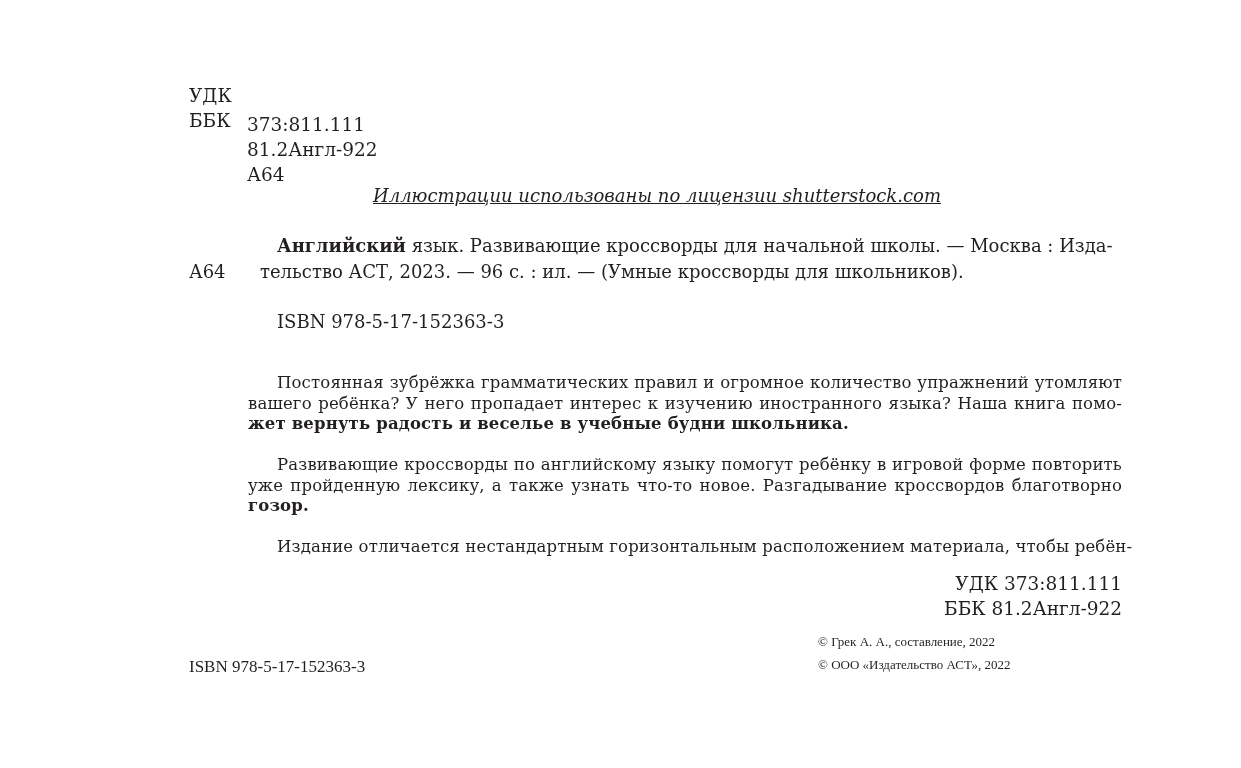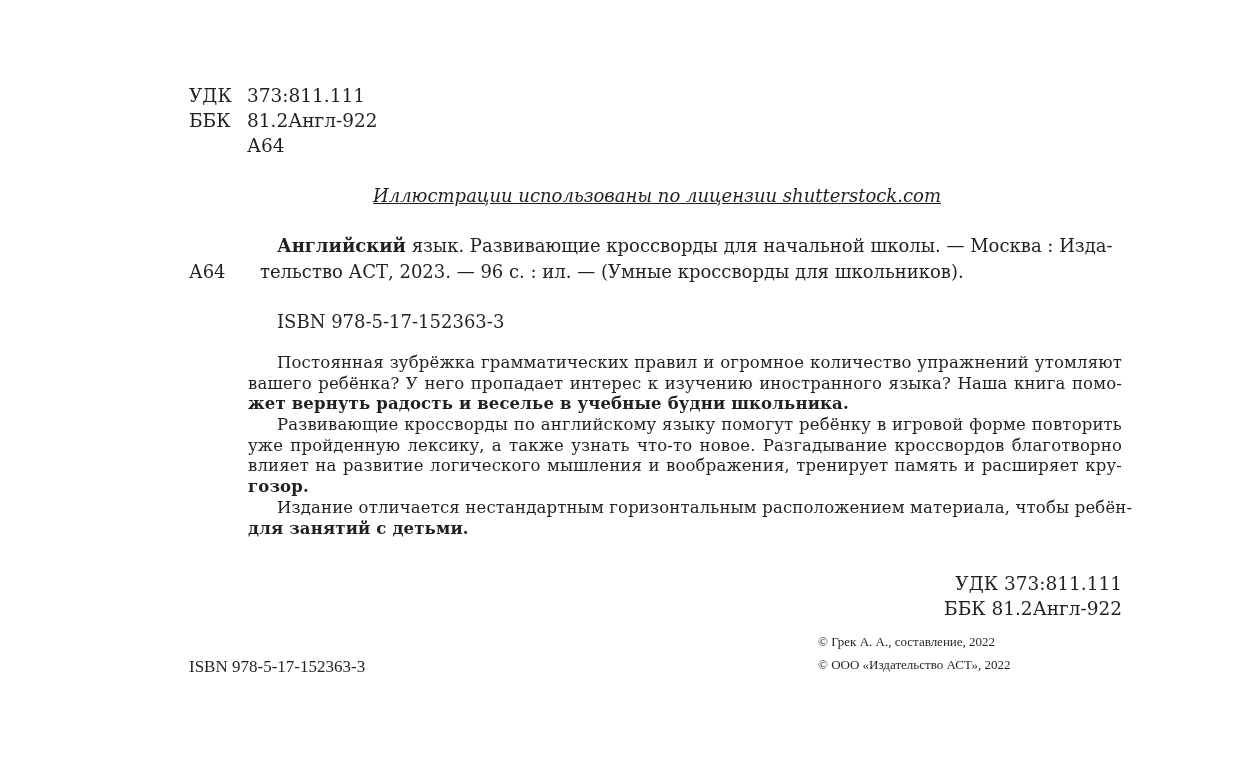--- a/index.html
+++ b/index.html
@@ -7,32 +7,32 @@
     width: 1241px; height: 768px; position: relative; overflow: hidden;
     font-family: "DejaVu Serif", "Liberation Serif", serif;
     color: #231f20;
   }
   .abs { position: absolute; white-space: nowrap; }
   .serif { font-family: "Liberation Serif", "DejaVu Serif", serif; }
   .t18 { font-size: 18.5px; line-height: 20px; }
   .body16 { font-size: 16.5px; line-height: 20.7px; letter-spacing: 0.15px; }
 
   .cls-label { left: 189px; }
-  .cls-value { left: 247px; }
+  .cls-value { left: 247px; margin-top: 29px; }
 
   .illus { left: 373px; top: 185px; font-style: italic; font-size: 18px; text-decoration: underline; }
 
   .biblio-line1 { left: 277px; top: 235px; font-size: 18px; }
   .biblio-line2-code { left: 189px; top: 261px; font-size: 18px; }
   .biblio-line2 { left: 260px; top: 261px; font-size: 18px; }
   .isbn-main { left: 277px; top: 311px; font-size: 18px; }
 
   .ann { position: absolute; left: 248px; top: 353px; width: 874px; }
   .ann .line { display: block; white-space: nowrap; text-align: justify; text-align-last: justify; height: 20.7px; }
-  .ann .line.indent { padding-left: 29px; }
+  .ann .line.indent { padding-left: 29px; margin-top: 20px; }
   .ann .line.last { text-align-last: left; font-weight: bold; }
 
   .cls-right { right: 119px; text-align: right; font-weight: normal; font-size: 18.5px; }
 
   .footer-isbn { left: 189px; top: 657px; font-size: 17px; }
   .copy { left: 818px; font-size: 13px; }
   b { font-weight: bold; }
 </style>
 </head>
 <body>
@@ -52,24 +52,22 @@
   <span class="abs biblio-line2">тельство АСТ, 2023. — 96 с. : ил. — (Умные кроссворды для школьников).</span>
 
   <span class="abs isbn-main">ISBN 978-5-17-152363-3</span>
 
   <div class="ann body16">
     <span class="line indent">Постоянная зубрёжка грамматических правил и огромное количество упражнений утомляют</span>
     <span class="line">вашего ребёнка? У него пропадает интерес к изучению иностранного языка? Наша книга помо-</span>
     <span class="line last">жет вернуть радость и веселье в учебные будни школьника.</span>
     <span class="line indent">Развивающие кроссворды по английскому языку помогут ребёнку в игровой форме повторить</span>
     <span class="line">уже пройденную лексику, а также узнать что-то новое. Разгадывание кроссвордов благотворно</span>
-    <span class="line">влияет на развитие логического мышления и воображения, тренирует память и расширяет кру-</span>
     <span class="line last">гозор.</span>
     <span class="line indent">Издание отличается нестандартным горизонтальным расположением материала, чтобы ребён-</span>
-    <span class="line last">для занятий с детьми.</span>
   </div>
 
   <span class="abs cls-right" style="top:573px">УДК 373:811.111</span>
   <span class="abs cls-right" style="top:598px">ББК 81.2Англ-922</span>
 
   <span class="abs serif footer-isbn">ISBN 978-5-17-152363-3</span>
   <span class="abs serif copy" style="top:634px">© Грек А. А., составление, 2022</span>
   <span class="abs serif copy" style="top:657px">© ООО «Издательство АСТ», 2022</span>
 
 </div>

